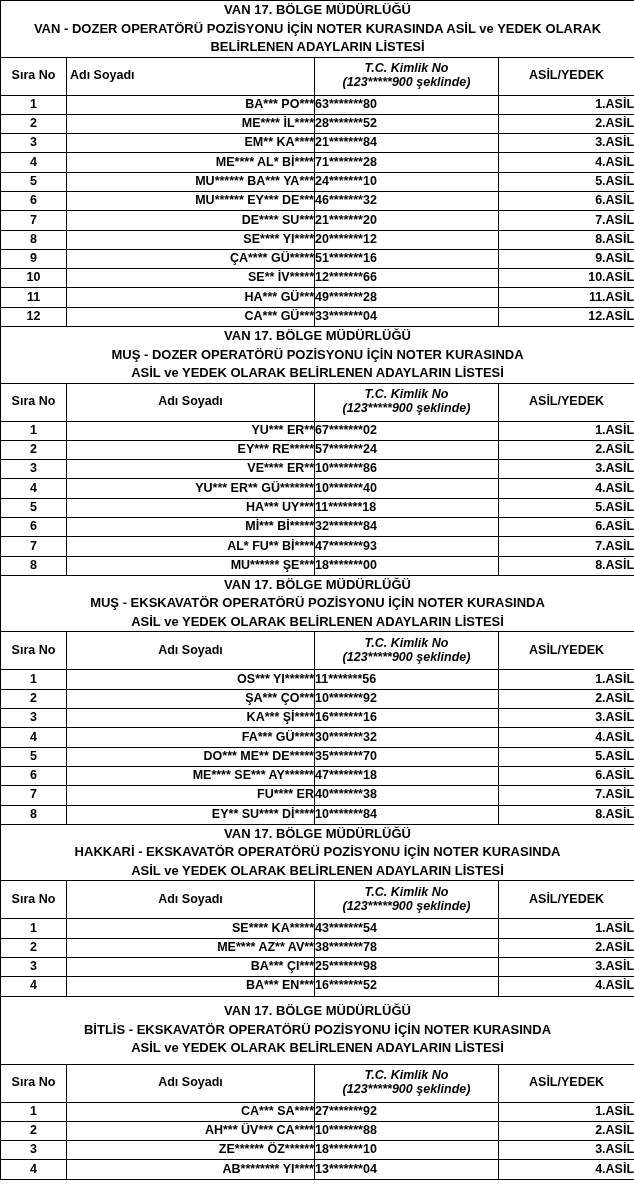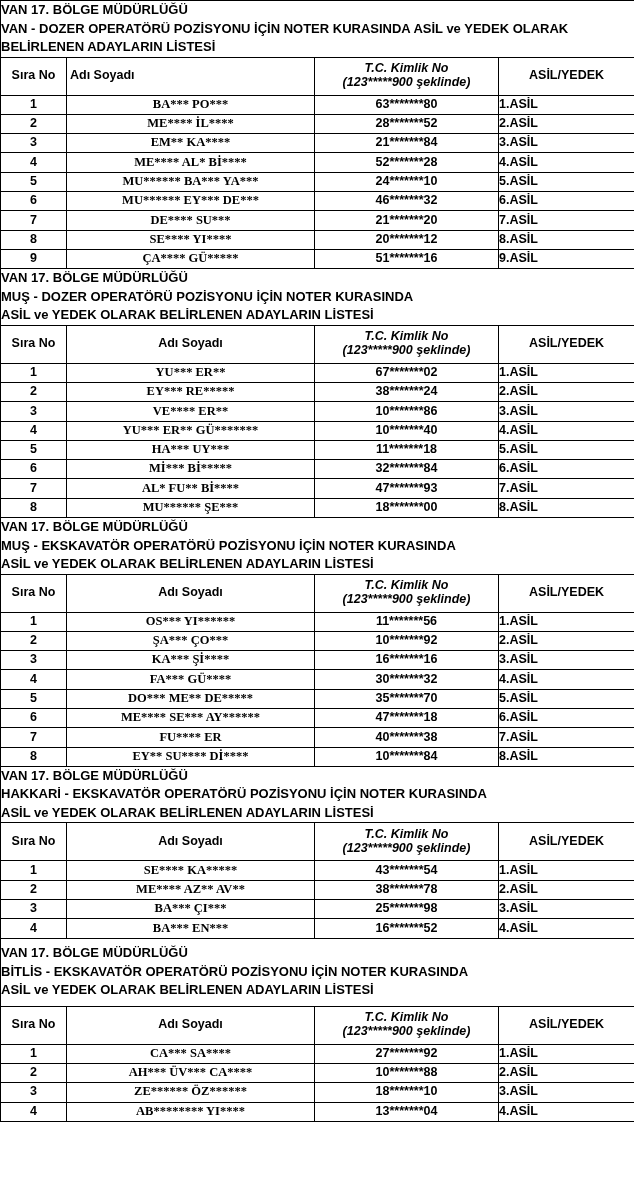--- a/index.html
+++ b/index.html
@@ -19,33 +19,33 @@
     border: 1.5px solid #000;
     padding: 0;
     overflow: hidden;
     white-space: nowrap;
     line-height: 1.1;
   }
   col.c1 { width: 66px; }
   col.c2 { width: 248px; }
   col.c3 { width: 184px; }
   col.c4 { width: 136px; }
-  td.title-cell { font-size: 13px; }
+  td.title-cell { text-align: center; font-size: 13px; }
   td.title-cell div { line-height: 18.5px; }
   .sec-1 td.title-cell, .sec-2 td.title-cell, .sec-3 td.title-cell { height: 55px; }
   .sec-4 td.title-cell { height: 53px; }
   .sec-5 td.title-cell { height: 67px; }
   td.hdr { text-align: center; font-size: 12.5px; height: 37px; margin-top: 19px; }
   td.hdr.left { text-align: left; padding-left: 3px; }
   td.hdr .l2 { display: block; font-style: italic; }
   tr.row td { height: 18.3px; font-size: 12.5px; }
   td.num { text-align: center; }
-  td.name { text-align: center; padding-left: 3px; font-family: Liberation Serif, serif; }
-  td.tc { text-align: center; }
-  td.status { text-align: left; margin-top: 40px; }
+  td.name { text-align: right; padding-left: 3px; }
+  td.tc { text-align: left; }
+  td.status { text-align: right; margin-top: 40px; }
 </style>
 </head>
 <body>
 
 <table class="sheet">
   <colgroup>
       <col class="c1">
       <col class="c2">
       <col class="c3">
       <col class="c4">
@@ -81,21 +81,21 @@
       </tr>
       <tr class="row sec-1">
         <td class="num">3</td>
         <td class="name">EM** KA****</td>
         <td class="tc">21*******84</td>
         <td class="status">3.ASİL</td>
       </tr>
       <tr class="row sec-1">
         <td class="num">4</td>
         <td class="name">ME**** AL* Bİ****</td>
-        <td class="tc">52*******28</td>
+        <td class="tc">71*******28</td>
         <td class="status">4.ASİL</td>
       </tr>
       <tr class="row sec-1">
         <td class="num">5</td>
         <td class="name">MU****** BA*** YA***</td>
         <td class="tc">24*******10</td>
         <td class="status">5.ASİL</td>
       </tr>
       <tr class="row sec-1">
         <td class="num">6</td>
@@ -114,20 +114,38 @@
         <td class="name">SE**** YI****</td>
         <td class="tc">20*******12</td>
         <td class="status">8.ASİL</td>
       </tr>
       <tr class="row sec-1">
         <td class="num">9</td>
         <td class="name">ÇA**** GÜ*****</td>
         <td class="tc">51*******16</td>
         <td class="status">9.ASİL</td>
       </tr>
+      <tr class="row sec-1">
+        <td class="num">10</td>
+        <td class="name">SE** İV*****</td>
+        <td class="tc">12*******66</td>
+        <td class="status">10.ASİL</td>
+      </tr>
+      <tr class="row sec-1">
+        <td class="num">11</td>
+        <td class="name">HA*** GÜ***</td>
+        <td class="tc">49*******28</td>
+        <td class="status">11.ASİL</td>
+      </tr>
+      <tr class="row sec-1">
+        <td class="num">12</td>
+        <td class="name">CA*** GÜ***</td>
+        <td class="tc">33*******04</td>
+        <td class="status">12.ASİL</td>
+      </tr>
       <tr class="sec-2">
         <td colspan="4" class="title-cell">
           <div>VAN 17. BÖLGE MÜDÜRLÜĞÜ</div>
           <div>MUŞ - DOZER OPERATÖRÜ POZİSYONU İÇİN  NOTER KURASINDA</div>
           <div>ASİL ve YEDEK OLARAK BELİRLENEN ADAYLARIN LİSTESİ</div>
         </td>
       </tr>
       <tr class="sec-2">
         <td class="hdr">Sıra No</td>
         <td class="hdr">Adı Soyadı</td>
@@ -139,21 +157,21 @@
       </tr>
       <tr class="row sec-2">
         <td class="num">1</td>
         <td class="name">YU*** ER**</td>
         <td class="tc">67*******02</td>
         <td class="status">1.ASİL</td>
       </tr>
       <tr class="row sec-2">
         <td class="num">2</td>
         <td class="name">EY*** RE*****</td>
-        <td class="tc">38*******24</td>
+        <td class="tc">57*******24</td>
         <td class="status">2.ASİL</td>
       </tr>
       <tr class="row sec-2">
         <td class="num">3</td>
         <td class="name">VE**** ER**</td>
         <td class="tc">10*******86</td>
         <td class="status">3.ASİL</td>
       </tr>
       <tr class="row sec-2">
         <td class="num">4</td>

